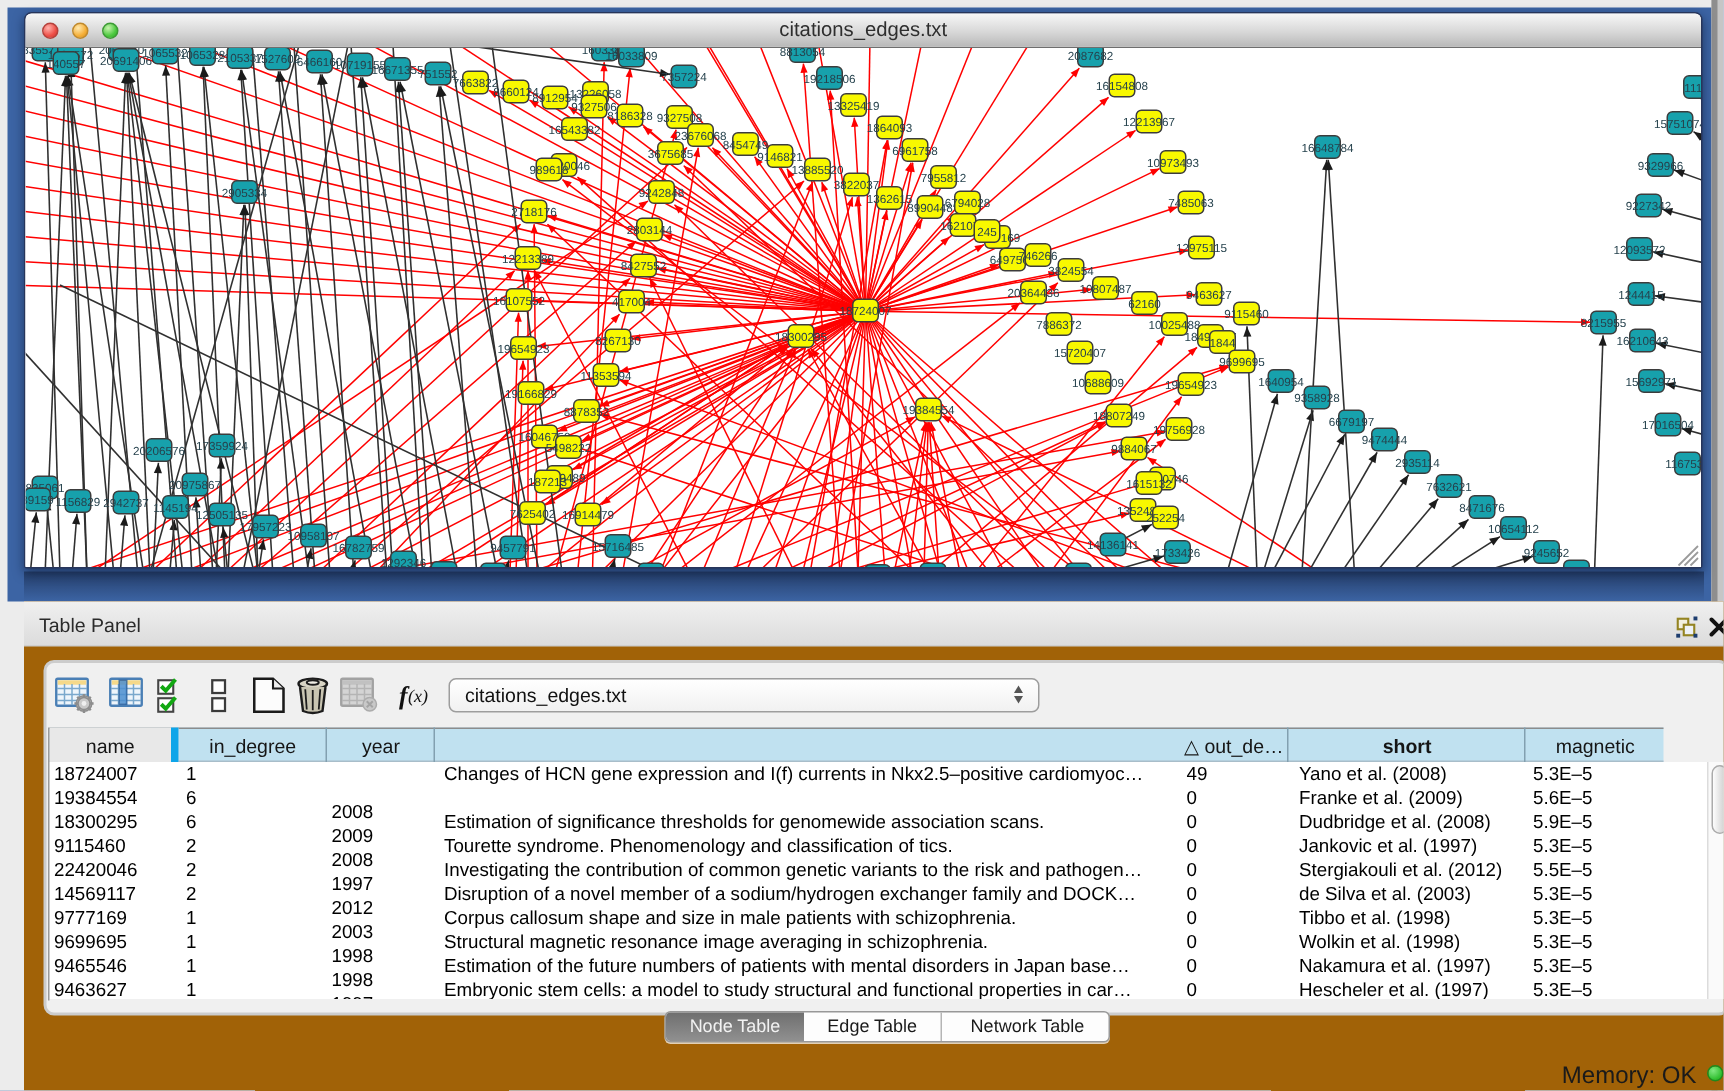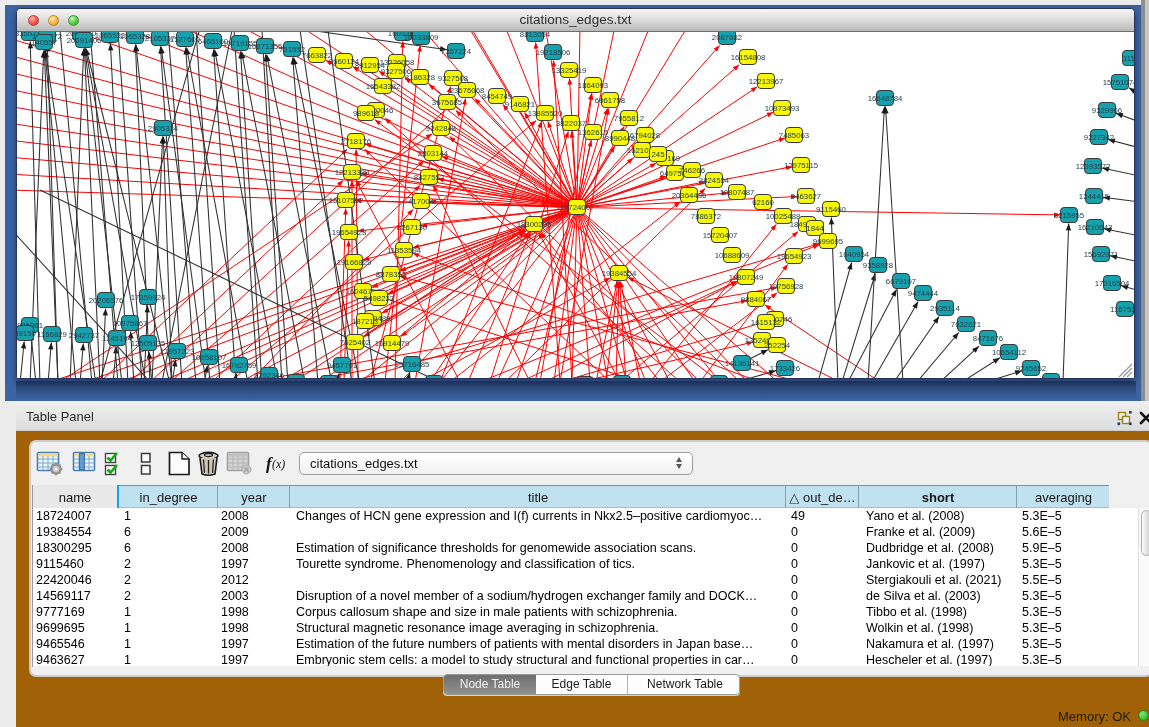--- a/index.html
+++ b/index.html
@@ -18,30 +18,30 @@
 #toolbar { position:absolute; left:0px; top:7px; width:1114px; height:28px; }
 #combo { position:absolute; left:268px; top:3px; width:394px; height:23px; background:linear-gradient(#ffffff,#f1f1f1); border:1px solid #9d9d9d; border-radius:5px; font-size:13px; color:#111; padding:3px 0 0 10px; }
 #combo .arrows { position:absolute; right:10px; top:4px; }
 #combo .au { width:0; height:0; border-left:3.5px solid transparent; border-right:3.5px solid transparent; border-bottom:5px solid #555; margin-bottom:2px; }
 #combo .ad { width:0; height:0; border-left:3.5px solid transparent; border-right:3.5px solid transparent; border-top:5px solid #555; }
 #thead { position:absolute; left:2px; top:43px; height:23px; width:1076px; background:#c0e1f0; font-size:13px; color:#151515; border-top:1px solid #8c8c8c; border-bottom:1px solid #a8bdc9; }
 #thead .h { position:absolute; top:-1px; height:23px; border-right:1px solid #82a0b0; text-align:center; padding-top:5px; }
 #tbody { position:absolute; left:2px; top:66px; width:1105px; height:158px; background:#fff; font-size:12.5px; color:#000; overflow:hidden; }
 .tr { position:relative; height:16px; }
 .tr div { position:absolute; top:1px; white-space:nowrap; overflow:hidden; }
-.c0 { left:3px; } .c1 { left:91px; } .c2 { left:188px; } .c3 { left:263px; width:488px; }
+.c0 { left:3px; } .c1 { left:91px; } .c2 { left:188px;margin-top:25px; } .c3 { left:263px; width:488px; }
 .c4 { left:758px;text-align:center; } .c5 { left:833px; } .c6 { left:989px; }
 #vscroll { position:absolute; left:1107px; top:66px; width:15px; height:158px; background:#fafafa; border-left:1px solid #dcdcdc; }
 #vthumb { position:absolute; left:2px; top:2px; width:11px; height:46px; background:linear-gradient(90deg,#fdfdfd,#c9c9c9); border:1px solid #ababab; border-radius:6px; }
 #tabs { position:absolute; left:427px; top:273px; width:297px; height:21px; border:1px solid #989898; border-radius:4px; background:#fdfdfd; box-shadow:0 1px 0 rgba(255,255,255,0.7); font-size:12px; }
 #tabs div { position:absolute; top:0; height:19px; padding-top:2px; text-align:center; color:#1a1a1a; }
 #seg1 { left:0; width:92px; background:linear-gradient(#6f6f6f,#909090); color:#f2f2f2 !important; border-radius:3px 0 0 3px; }
 #seg2 { left:92px; width:92px; border-right:1px solid #b5b5b5; }
 #seg3 { left:185px; width:112px; }
-#status { position:absolute; right:34px; top:308px; font-size:13px; color:#1a1a1a;margin-left:16px; }
+#status { position:absolute; right:34px; top:308px; font-size:16px; color:#1a1a1a;margin-left:16px; }
 #gdot { position:absolute; right:16px; top:309px; width:11px; height:11px; border-radius:50%; background:radial-gradient(circle at 35% 30%, #7fe87f, #2fbe2f 70%); border:1px solid #1e8a1e; }
 #floaticon { position:absolute; left:1101px; top:9px; }
 #closex { position:absolute; left:1123px; top:9px; }
 #handle { position:absolute; left:569px; top:0px; }
 </style></head>
 <body>
 <div id="stage">
   <div id="netbg"></div>
     <div style="position:absolute; left:16px; top:381px; width:1120px; height:20px; background:linear-gradient(rgba(13,24,48,0.5), rgba(13,24,48,0));"></div>
   <div id="rightstrip">
@@ -947,27 +947,26 @@
 </g>
 <text x="235" y="20" font-family="Liberation Serif, serif" font-style="italic" font-weight="bold" font-size="17" fill="#111">f</text>
 <text x="241" y="19" font-family="Liberation Serif, serif" font-style="italic" font-size="12" fill="#111">(x)</text>
 </svg>
         <div id="combo">citations_edges.txt<div class="arrows">
               <div class="au"></div>
               <div class="ad"></div>
             </div></div>
       </div>
       <div id="thead">
-        <div class="h" style="left:0; width:86px; background:#e8e8e8; border-right:2px solid #0ea5e9;">name</div>
+        <div class="h" style="left:0; width:86px; background:#e8e8e8; border-right:5px solid #0ea5e9;">name</div>
         <div class="h" style="left:87px; width:98px;">in_degree</div>
         <div class="h" style="left:186px; width:71px;">year</div>
-        <div class="h" style="left:258px; width:495px;">title</div>
         <div class="h" style="left:754px; width:72px;">△ out_de…</div>
         <div class="h" style="left:827px; width:157px;font-weight:bold;">short</div>
-        <div class="h" style="left:985px; width:91px; border-right:none;">averaging</div>
+        <div class="h" style="left:985px; width:91px; border-right:none;">magnetic</div>
       </div>
       <div id="tbody">
 <div class="tr">
             <div class="c0">18724007</div>
             <div class="c1">1</div>
             <div class="c2">2008</div>
             <div class="c3">Changes of HCN gene expression and I(f) currents in Nkx2.5–positive cardiomyoc…</div>
             <div class="c4">49</div>
             <div class="c5">Yano et al. (2008)</div>
             <div class="c6">5.3E–5</div>
@@ -995,22 +994,23 @@
             <div class="c2">1997</div>
             <div class="c3">Tourette syndrome. Phenomenology and classification of tics.</div>
             <div class="c4">0</div>
             <div class="c5">Jankovic et al. (1997)</div>
             <div class="c6">5.3E–5</div>
           </div>
 <div class="tr">
             <div class="c0">22420046</div>
             <div class="c1">2</div>
             <div class="c2">2012</div>
+            <div class="c3">Investigating the contribution of common genetic variants to the risk and pathogen…</div>
             <div class="c4">0</div>
-            <div class="c5">Stergiakouli et al. (2021)</div>
+            <div class="c5">Stergiakouli et al. (2012)</div>
             <div class="c6">5.5E–5</div>
           </div>
 <div class="tr">
             <div class="c0">14569117</div>
             <div class="c1">2</div>
             <div class="c2">2003</div>
             <div class="c3">Disruption of a novel member of a sodium/hydrogen exchanger family and DOCK…</div>
             <div class="c4">0</div>
             <div class="c5">de Silva et al. (2003)</div>
             <div class="c6">5.3E–5</div>

